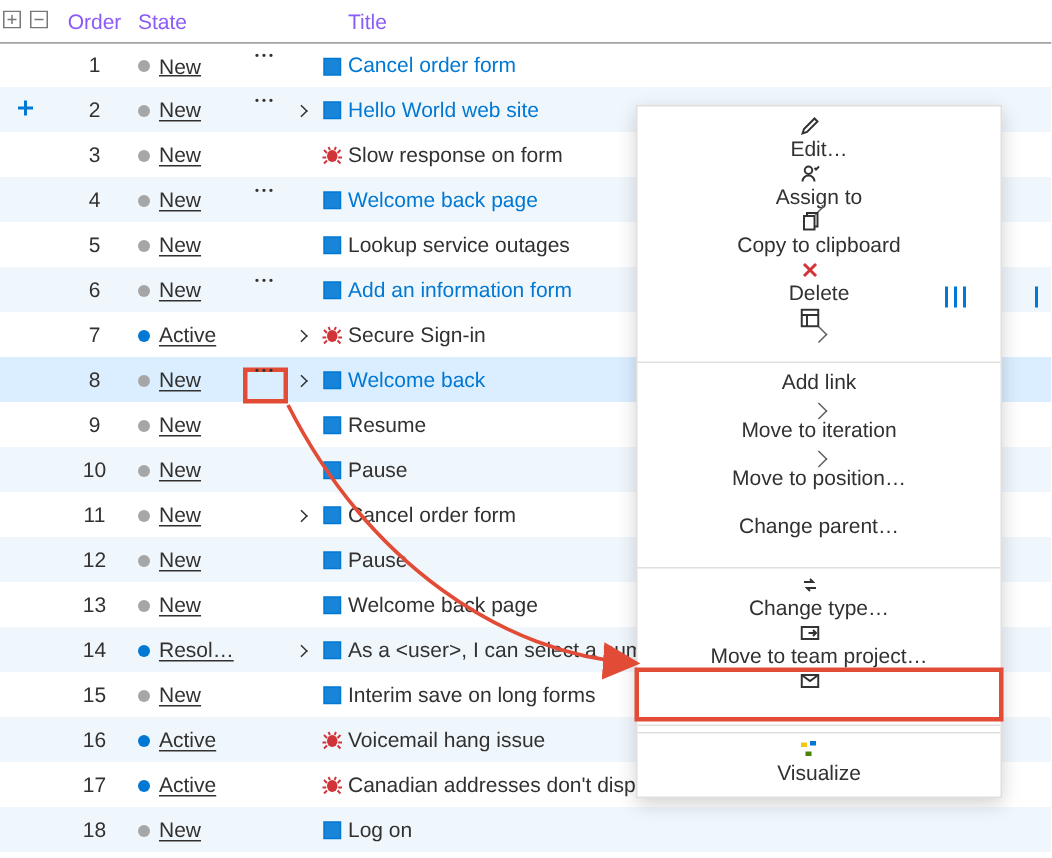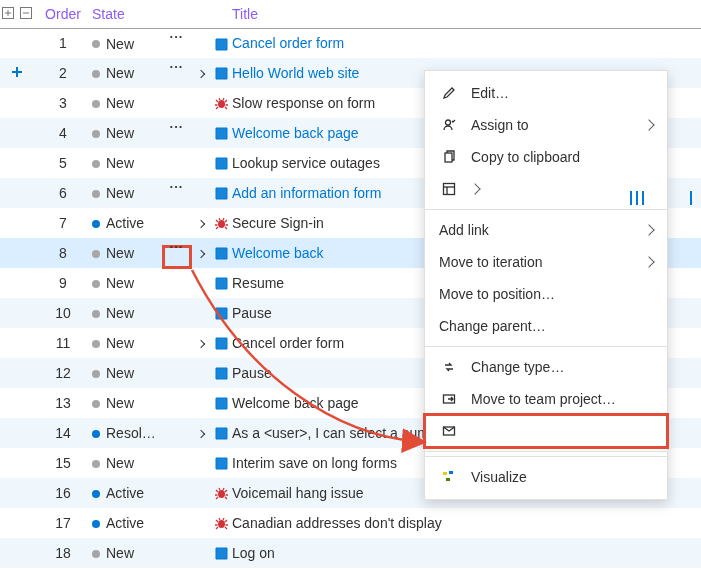--- a/index.html
+++ b/index.html
@@ -34,21 +34,21 @@
   .col-order  { width: 58px; text-align: center; color: #323130; }
   .col-state  { width: 70px; }
   .col-actions{ width: 30px; text-align: center; }
   .col-expand { width: 18px; text-align: center; }
   .col-icon   { width: 22px; text-align: center; }
   .col-title  { }
   .exp-icon { display:inline-block; width:14px; text-align:center; color:#323130; }
   .exp-icon.head { position:relative; }
   .state-dot { display:inline-block; width:8px;height:8px;border-radius:50%; background:#a6a6a6; margin-right:6px; vertical-align:middle;}
   .state-dot.active { background:#0078d4; }
-  .state-text { vertical-align:middle; color:#323130; }
+  .state-text { vertical-align:middle; color:#323130;text-decoration:underline; }
   .actions-btn {
     display:inline-block; width:20px;height:14px;line-height:0;
     font-weight:bold; color:#323130; cursor:pointer;
     text-align:center; position:relative;
   }
   .actions-btn::before{
     content:'\2022\2022\2022';
     font-size:7.5px; letter-spacing:2px;
     position:relative; top:-6px;
   }
@@ -76,21 +76,21 @@
     position:absolute;
     left:424px; top:70px;
     width:244px;
     background:#fff;
     box-shadow: 0 4px 12px rgba(0,0,0,.18);
     border:1px solid #e1dfdd;
     padding:6px 0;
   }
   .ctx .item {
     height:32px; display:flex; align-items:center;
-    padding:0 14px; cursor:pointer; position:relative;
+    padding:0 14px; cursor:pointer; position:relative;flex-direction:column;
   }
   .ctx .ic { width:20px; display:inline-flex; justify-content:center; color:#323130; margin-right:12px;}
   .ctx .ic.red { color:#d13438; }
   .ctx .lbl { flex:1; color:#323130; }
   .ctx .sub { width:8px;height:8px; border-right:1.5px solid #605e5c;border-bottom:1.5px solid #605e5c; transform:rotate(-45deg); }
   .ctx hr { border:none; border-top:1px solid #e1dfdd; margin:4px 0; }
   .ctx .item.highlight { outline:3px solid #e24c36; outline-offset:-1px; }
   .ctx .item.pad { }
 
   
@@ -381,20 +381,29 @@
   <div class="item">
     <span class="ic">
         <svg width="14" height="14" viewBox="0 0 14 14">
           <rect x="3" y="3" width="7" height="9" fill="none" stroke="currentColor" stroke-width="1.3"></rect>
           <path d="M5 3V1h7v9h-2" fill="none" stroke="currentColor" stroke-width="1.3"></path>
         </svg>
       </span>
     <span class="lbl">Copy to clipboard</span>
   </div>
   <div class="item">
+    <span class="ic red">
+        <svg width="14" height="14" viewBox="0 0 14 14">
+          <line x1="3" y1="3" x2="11" y2="11" stroke="currentColor" stroke-width="2"></line>
+          <line x1="11" y1="3" x2="3" y2="11" stroke="currentColor" stroke-width="2"></line>
+        </svg>
+      </span>
+    <span class="lbl">Delete</span>
+  </div>
+  <div class="item">
     <span class="ic">
         <svg width="14" height="14" viewBox="0 0 14 14">
           <rect x="1.5" y="1.5" width="11" height="11" fill="none" stroke="currentColor" stroke-width="1.3"></rect>
           <line x1="1.5" y1="5" x2="12.5" y2="5" stroke="currentColor" stroke-width="1.3"></line>
           <line x1="5" y1="5" x2="5" y2="12.5" stroke="currentColor" stroke-width="1.3"></line>
         </svg>
       </span>
     <span class="sub"></span>
   </div>
   <hr>

